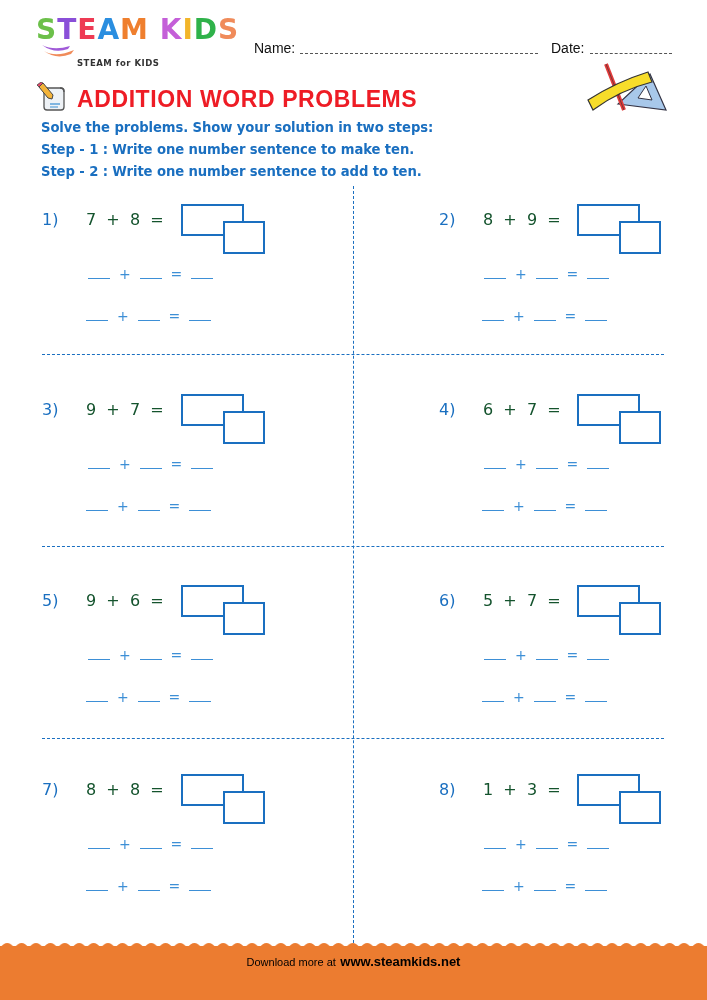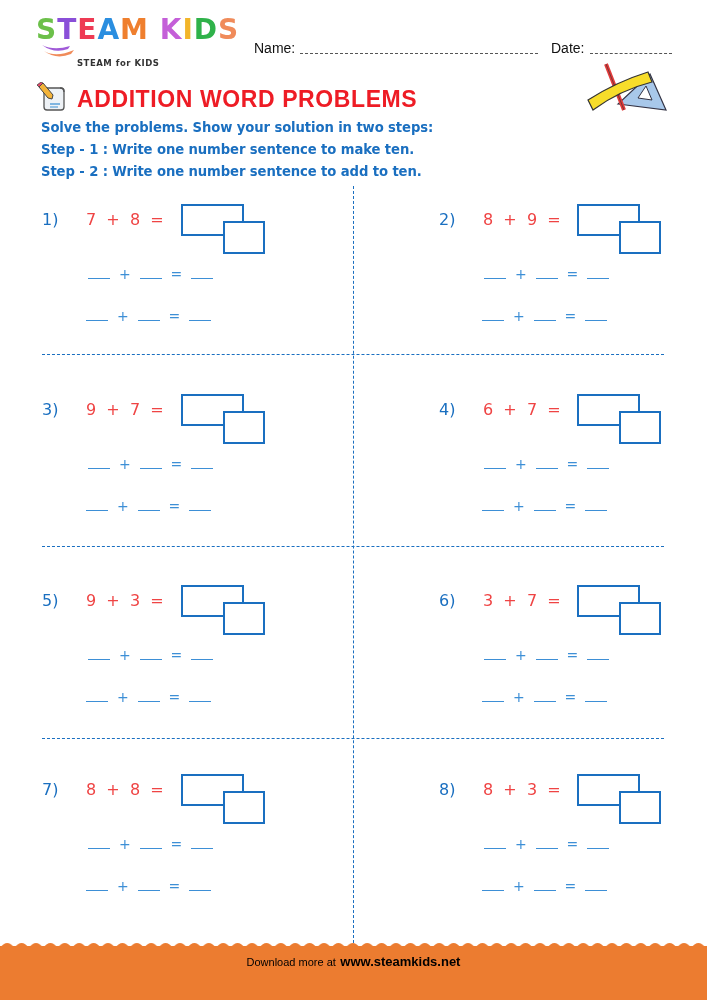--- a/index.html
+++ b/index.html
@@ -22,21 +22,21 @@
 
   .instr { position: absolute; left: 41px; font-family: "DejaVu Sans", sans-serif; font-weight: bold; font-size: 13.2px; color: #1a6fc0; white-space: nowrap; letter-spacing: -0.1px; text-align: right; }
 
   
   .vline { position: absolute; left: 353px; top: 186px; height: 757px; border-left: 1.5px dashed #1a6fc0; }
   .hline { position: absolute; left: 42px; width: 622px; border-top: 1.5px dashed #1a6fc0; }
 
   
   .problem { position: absolute; width: 300px; height: 160px; }
   .pnum { position: absolute; left: 0; top: 0; font-family: "DejaVu Sans", sans-serif; font-size: 16px; color: #1a6fc0; }
-  .peq { position: absolute; left: 44px; top: 0; font-family: "DejaVu Sans", sans-serif; font-size: 16px; color: #ef4444; white-space: pre; }
+  .peq { position: absolute; left: 44px; top: 0; font-family: "DejaVu Sans", sans-serif; font-size: 16px; color: #14532d; white-space: pre; }
   .box1 { position: absolute; width: 63px; height: 32px; border: 2.2px solid #1a6fc0; background: #fff; }
   .box2 { position: absolute; width: 42px; height: 33px; border: 2.2px solid #1a6fc0; background: #fff; }
   .step { position: absolute; font-family: "DejaVu Sans", sans-serif; font-size: 14px; color: #3d8fd6; white-space: pre; }
   .blank { display: inline-block; width: 22px; border-bottom: 1.3px solid #3d8fd6; height: 12px; vertical-align: baseline; }
 
   
   .footer { position: absolute; left: 0; top: 946px; width: 707px; height: 54px; background: #ec7c30; }
   .scallops { position: absolute; left: 0; top: 940px; width: 707px; height: 8px; }
   .foot-text { position: absolute; left: 0; width: 707px; text-align: center; color: #000000; font-family: "Liberation Sans", sans-serif; white-space: nowrap; }
   .foot-small { font-size: 11px; }
@@ -117,48 +117,48 @@
   <span class="pnum">4)</span>
   <span class="peq">6  +  7  =</span>
   <div class="box1" style="left:138px; top:-6px;"></div>
   <div class="box2" style="left:180px; top:11px;"></div>
   <span class="step" style="left:45px; top:56px;"><span class="blank"></span>  +  <span class="blank"></span>  =  <span class="blank"></span></span>
   <span class="step" style="left:43px; top:98px;"><span class="blank"></span>  +  <span class="blank"></span>  =  <span class="blank"></span></span>
 </div>
 
 <div class="problem" style="left:42px; top:591px;">
   <span class="pnum">5)</span>
-  <span class="peq">9  +  3  =</span>
+  <span class="peq">9  +  6  =</span>
   <div class="box1" style="left:139px; top:-6px;"></div>
   <div class="box2" style="left:181px; top:11px;"></div>
   <span class="step" style="left:46px; top:56px;"><span class="blank"></span>  +  <span class="blank"></span>  =  <span class="blank"></span></span>
   <span class="step" style="left:44px; top:98px;"><span class="blank"></span>  +  <span class="blank"></span>  =  <span class="blank"></span></span>
 </div>
 
 <div class="problem" style="left:439px; top:591px;">
   <span class="pnum">6)</span>
-  <span class="peq">3  +  7  =</span>
+  <span class="peq">5  +  7  =</span>
   <div class="box1" style="left:138px; top:-6px;"></div>
   <div class="box2" style="left:180px; top:11px;"></div>
   <span class="step" style="left:45px; top:56px;"><span class="blank"></span>  +  <span class="blank"></span>  =  <span class="blank"></span></span>
   <span class="step" style="left:43px; top:98px;"><span class="blank"></span>  +  <span class="blank"></span>  =  <span class="blank"></span></span>
 </div>
 
 <div class="problem" style="left:42px; top:780px;">
   <span class="pnum">7)</span>
   <span class="peq">8  +  8  =</span>
   <div class="box1" style="left:139px; top:-6px;"></div>
   <div class="box2" style="left:181px; top:11px;"></div>
   <span class="step" style="left:46px; top:56px;"><span class="blank"></span>  +  <span class="blank"></span>  =  <span class="blank"></span></span>
   <span class="step" style="left:44px; top:98px;"><span class="blank"></span>  +  <span class="blank"></span>  =  <span class="blank"></span></span>
 </div>
 
 <div class="problem" style="left:439px; top:780px;">
   <span class="pnum">8)</span>
-  <span class="peq">8  +  3  =</span>
+  <span class="peq">1  +  3  =</span>
   <div class="box1" style="left:138px; top:-6px;"></div>
   <div class="box2" style="left:180px; top:11px;"></div>
   <span class="step" style="left:45px; top:56px;"><span class="blank"></span>  +  <span class="blank"></span>  =  <span class="blank"></span></span>
   <span class="step" style="left:43px; top:98px;"><span class="blank"></span>  +  <span class="blank"></span>  =  <span class="blank"></span></span>
 </div>
 
 <svg class="scallops" viewBox="0 0 707 8" preserveAspectRatio="none">
   <defs>
     <pattern id="sc" x="0" y="0" width="14.4" height="8" patternUnits="userSpaceOnUse">
       <path d="M0 8 Q7.2 -2 14.4 8 Z" fill="#ec7c30"></path>

